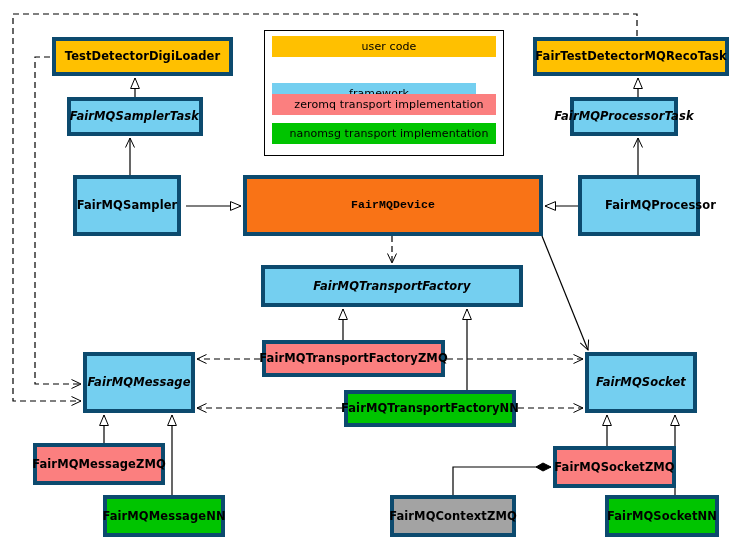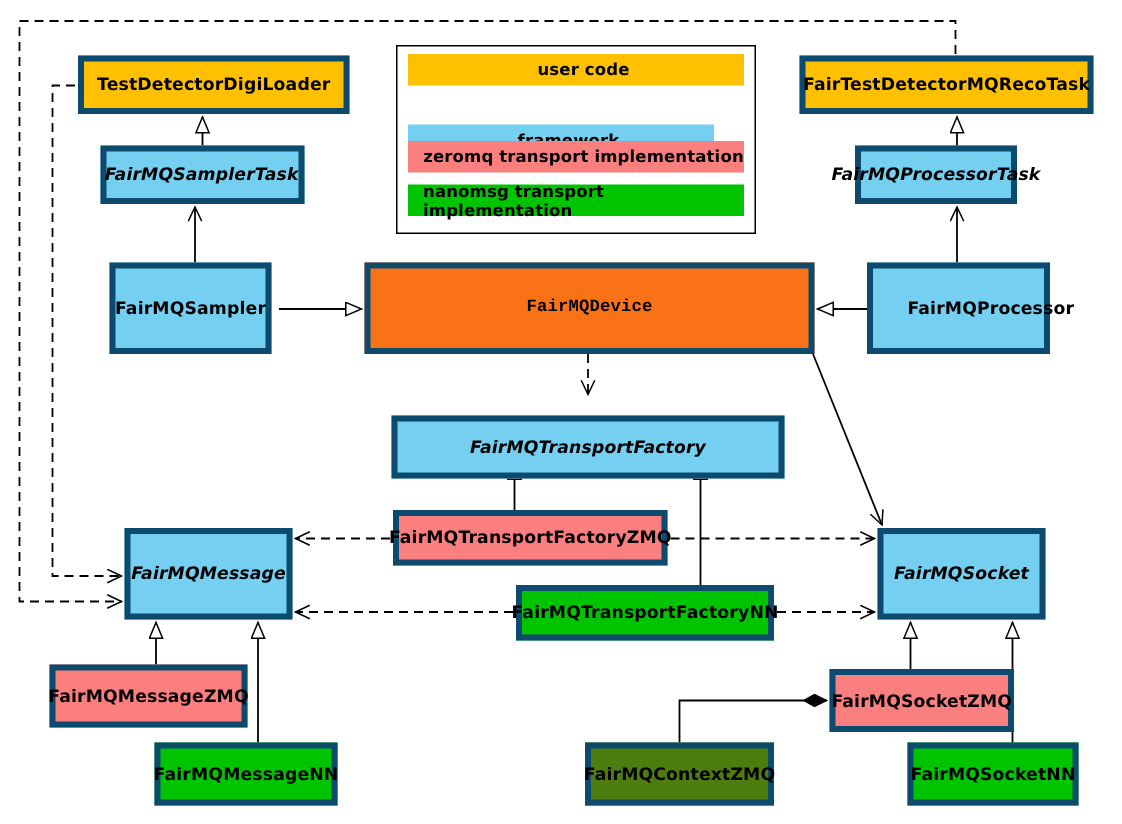--- a/index.html
+++ b/index.html
@@ -46,21 +46,21 @@
     border: 1px solid #000000;
     background: #ffffff;
   }
   .legend-item {
     position: absolute;
     box-sizing: border-box;
     display: flex;
     align-items: center;
     justify-content: center;
     font-size: 11px;
-    font-weight: bold;
+    font-weight: normal;
     color: #000000;
     letter-spacing: 0.1px;
     padding-left: 10px;
   }
 </style>
 </head>
 <body>
 
 <div id="canvas">
 
@@ -183,21 +183,21 @@
   </div>
 
   <div class="node" style="left:243px; top:175px; width:300px; height:61px; background:#f97316;font-family:Liberation Mono, monospace;">
     <span>FairMQDevice</span>
   </div>
 
   <div class="node" style="left:578px; top:175px; width:122px; height:61px; background:#74CFF0;padding-left:43px;">
     <span>FairMQProcessor</span>
   </div>
 
-  <div class="node abstract" style="left:261px; top:265px; width:262px; height:42px; background:#74CFF0;margin-top:12px;">
+  <div class="node abstract" style="left:261px; top:265px; width:262px; height:42px; background:#74CFF0;">
     <span>FairMQTransportFactory</span>
   </div>
 
   <div class="node" style="left:262px; top:340px; width:183px; height:37px; background:#FB7F7F;">
     <span>FairMQTransportFactoryZMQ</span>
   </div>
 
   <div class="node" style="left:344px; top:390px; width:172px; height:37px; background:#00C400;">
     <span>FairMQTransportFactoryNN</span>
   </div>
@@ -219,21 +219,21 @@
   </div>
 
   <div class="node" style="left:553px; top:446px; width:123px; height:42px; background:#FB7F7F;">
     <span>FairMQSocketZMQ</span>
   </div>
 
   <div class="node" style="left:605px; top:495px; width:114px; height:42px; background:#00C400;">
     <span>FairMQSocketNN</span>
   </div>
 
-  <div class="node" style="left:390px; top:495px; width:126px; height:42px; background:#4d7c0f;">
+  <div class="node" style="left:390px; top:495px; width:126px; height:42px; background:#a3a3a3;">
     <span>FairMQContextZMQ</span>
   </div>
 
   <div class="legend-box" style="left:264px; top:30px; width:240px; height:126px;">
   </div>
 
   <div class="legend-item" style="left:272px; top:36px; width:224px; height:21px; background:#FFC000;">
     <span>user code</span>
   </div>
 

